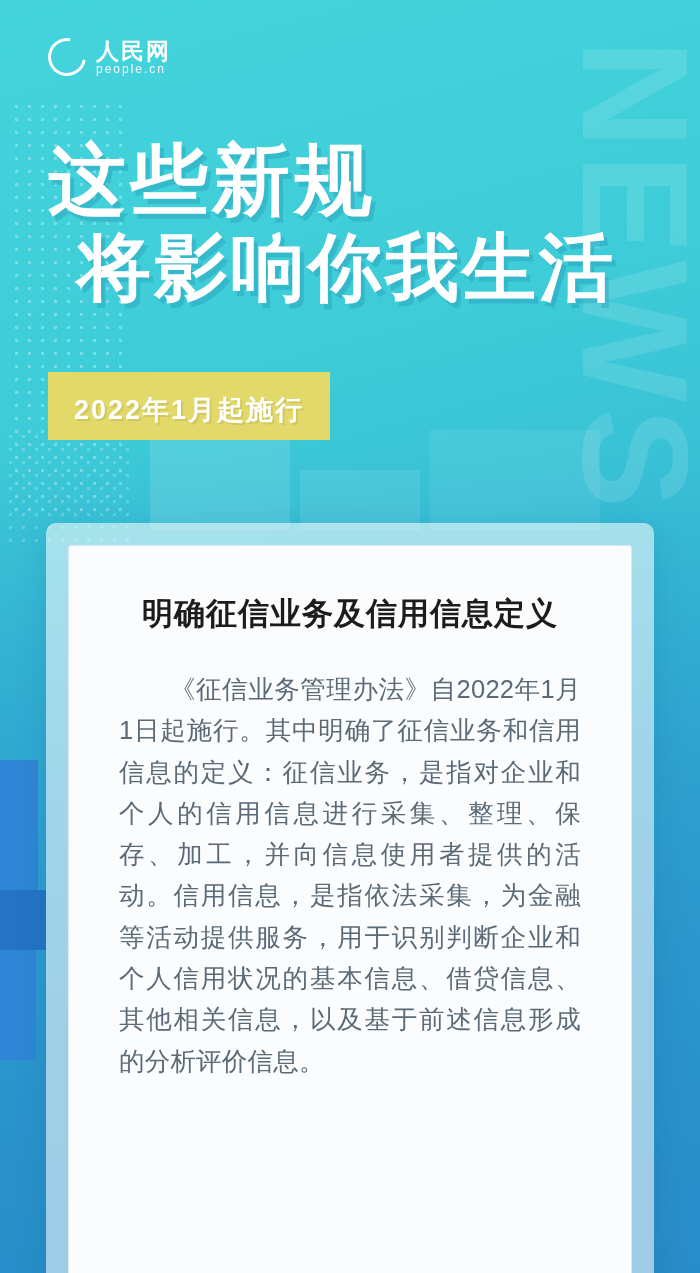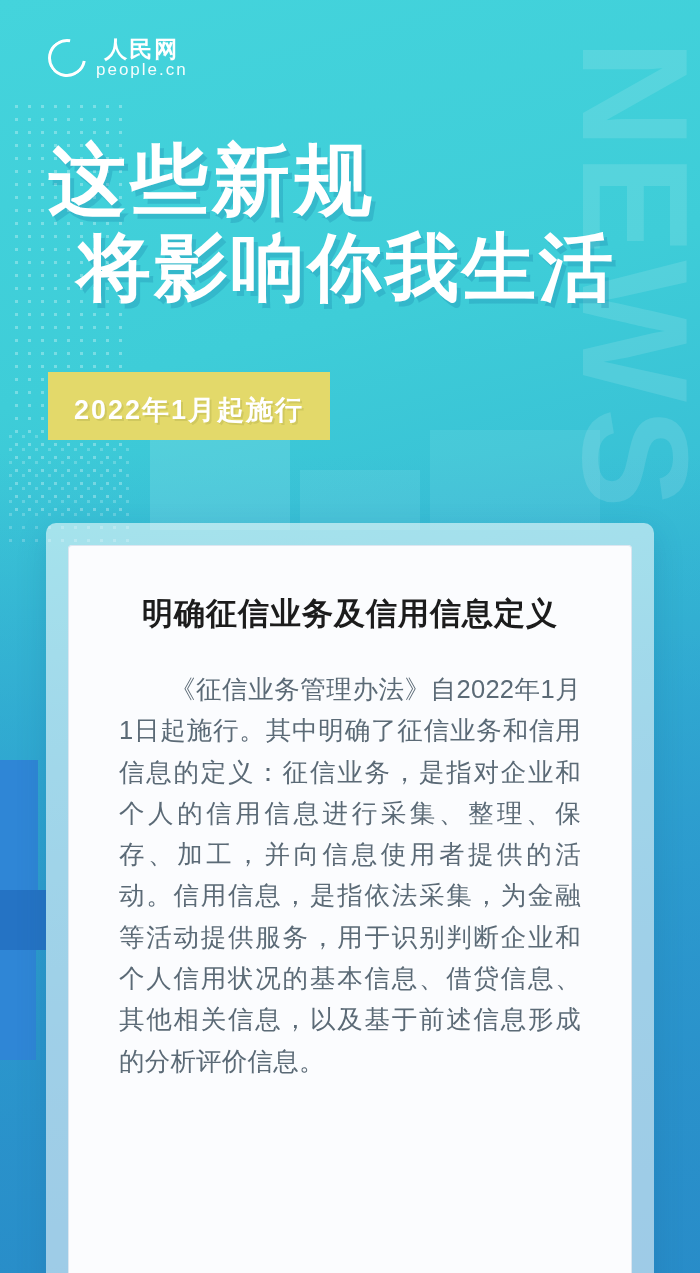--- a/index.html
+++ b/index.html
@@ -93,25 +93,24 @@
   .logo-text {
     display: flex;
     flex-direction: column;
     line-height: 1;
   }
   .logo-cn {
     color: #ffffff;
     font-size: 23px;
     font-weight: bold;
     letter-spacing: 2px;
-    text-align: center;
   }
   .logo-en {
     color: #ffffff;
-    font-size: 17px;
+    font-size: 12px;
     letter-spacing: 2px;
     opacity: 0.95;
   }
 
   
   .headline {
     position: absolute;
     left: 48px;
     top: 135px;
     width: 610px;

